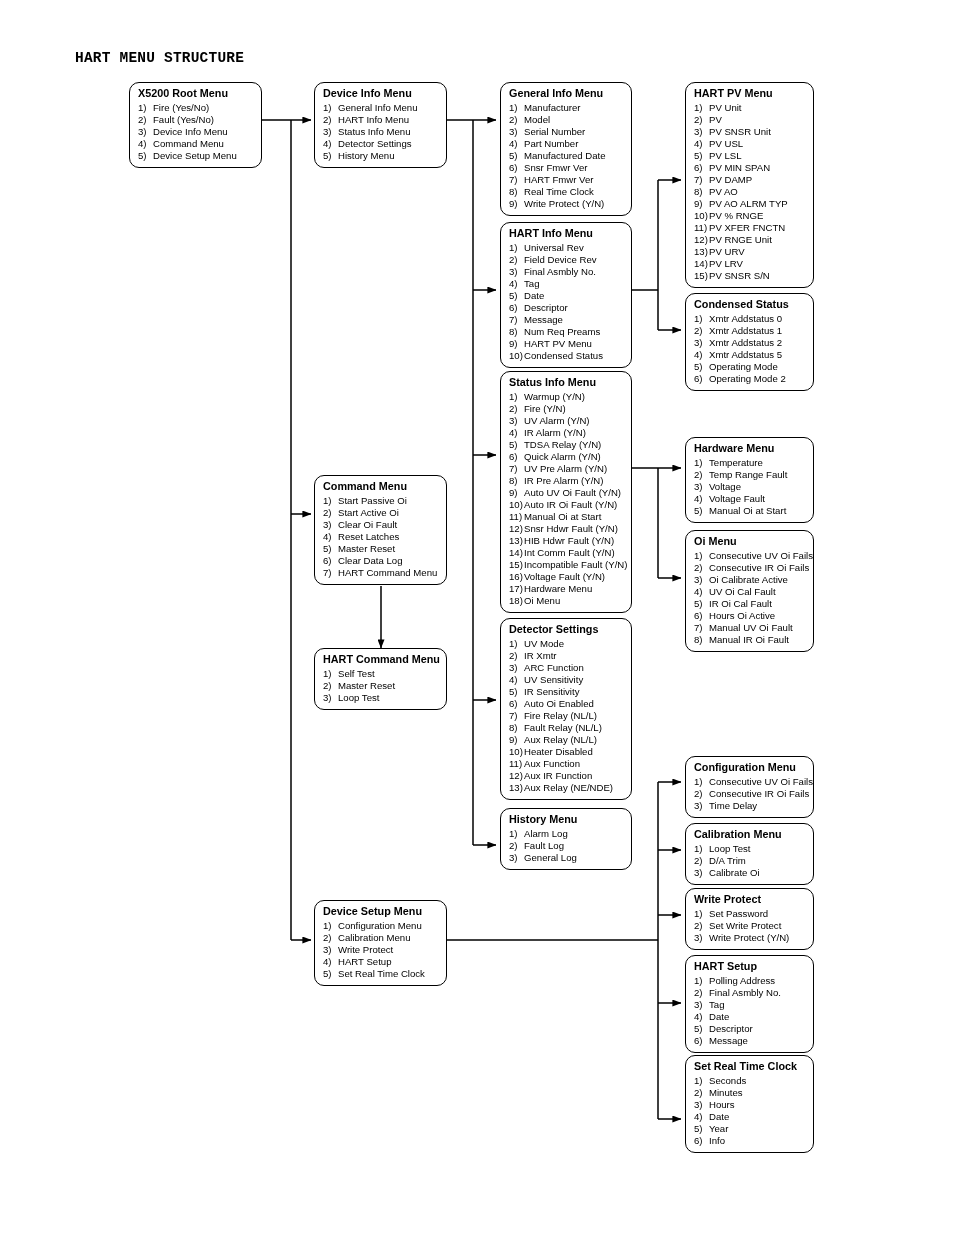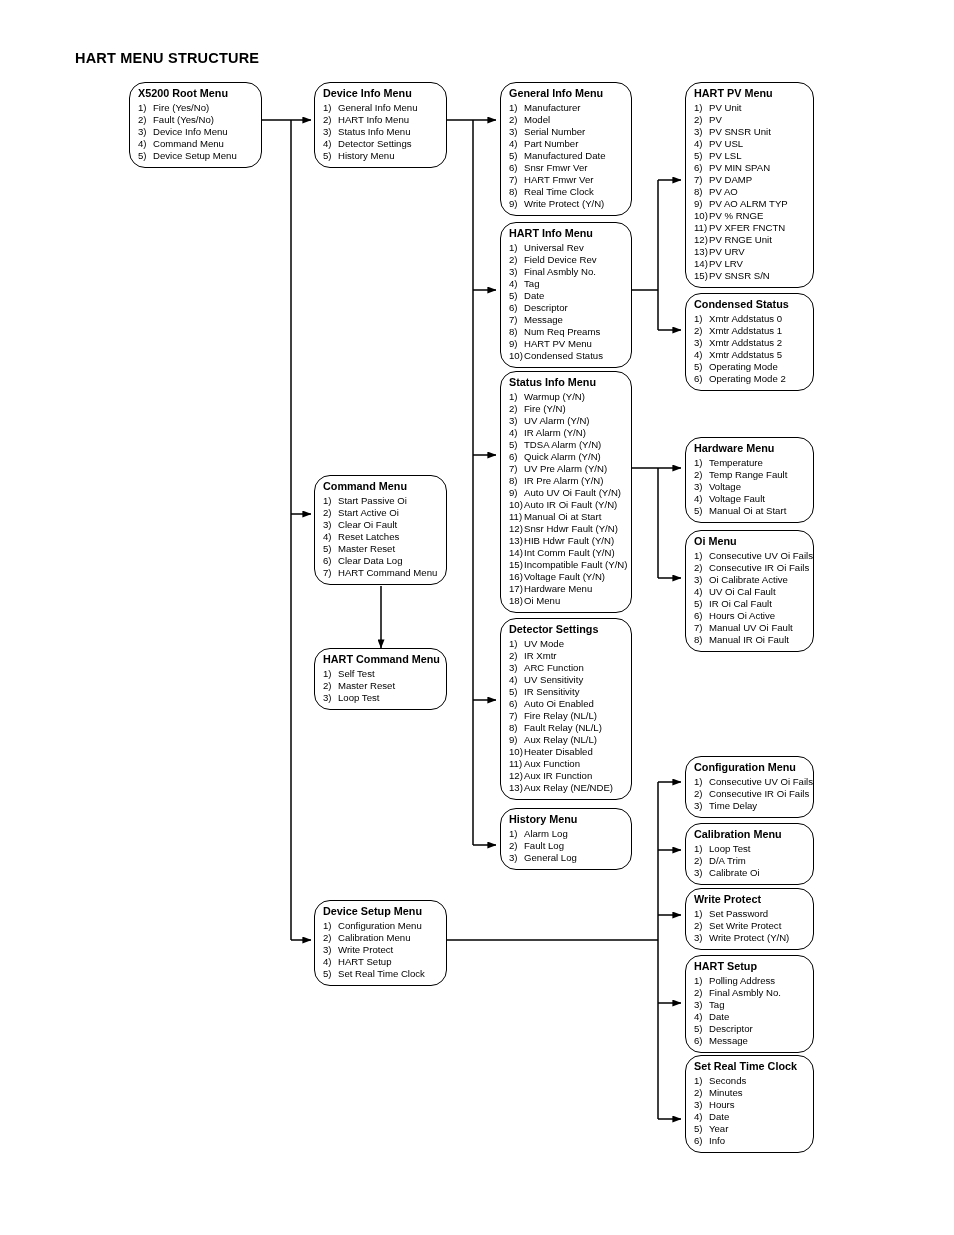--- a/index.html
+++ b/index.html
@@ -21,26 +21,27 @@
     position: absolute; left: 0; top: 0;
     width: 954px; height: 1235px;
     pointer-events: none;
   }
   .title {
     position: absolute;
     left: 75px; top: 50px;
     font-size: 14.5px;
     font-weight: bold;
     letter-spacing: 0.2px;
+    font-family: Liberation Mono, monospace;
   }
   .node {
     position: absolute;
     box-sizing: border-box;
     border: 1.6px solid #000;
-    border-radius: 16px;
+    border-radius: 10px;
     background: #fff;
     padding: 4px 8px 5px 8px;
   }
   .node h4 {
     margin: 0 0 1px 0;
     font-size: 10.8px;
     font-weight: bold;
     line-height: 13.5px;
     white-space: nowrap;
   }
@@ -366,21 +367,21 @@
       <li>
           <span class="num">3)</span>
           <span class="txt">UV Alarm (Y/N)</span>
         </li>
       <li>
           <span class="num">4)</span>
           <span class="txt">IR Alarm (Y/N)</span>
         </li>
       <li>
           <span class="num">5)</span>
-          <span class="txt">TDSA Alarm (Y/N)</span>
+          <span class="txt">TDSA Relay (Y/N)</span>
         </li>
       <li>
           <span class="num">6)</span>
           <span class="txt">Quick Alarm (Y/N)</span>
         </li>
       <li>
           <span class="num">7)</span>
           <span class="txt">UV Pre Alarm (Y/N)</span>
         </li>
       <li>

